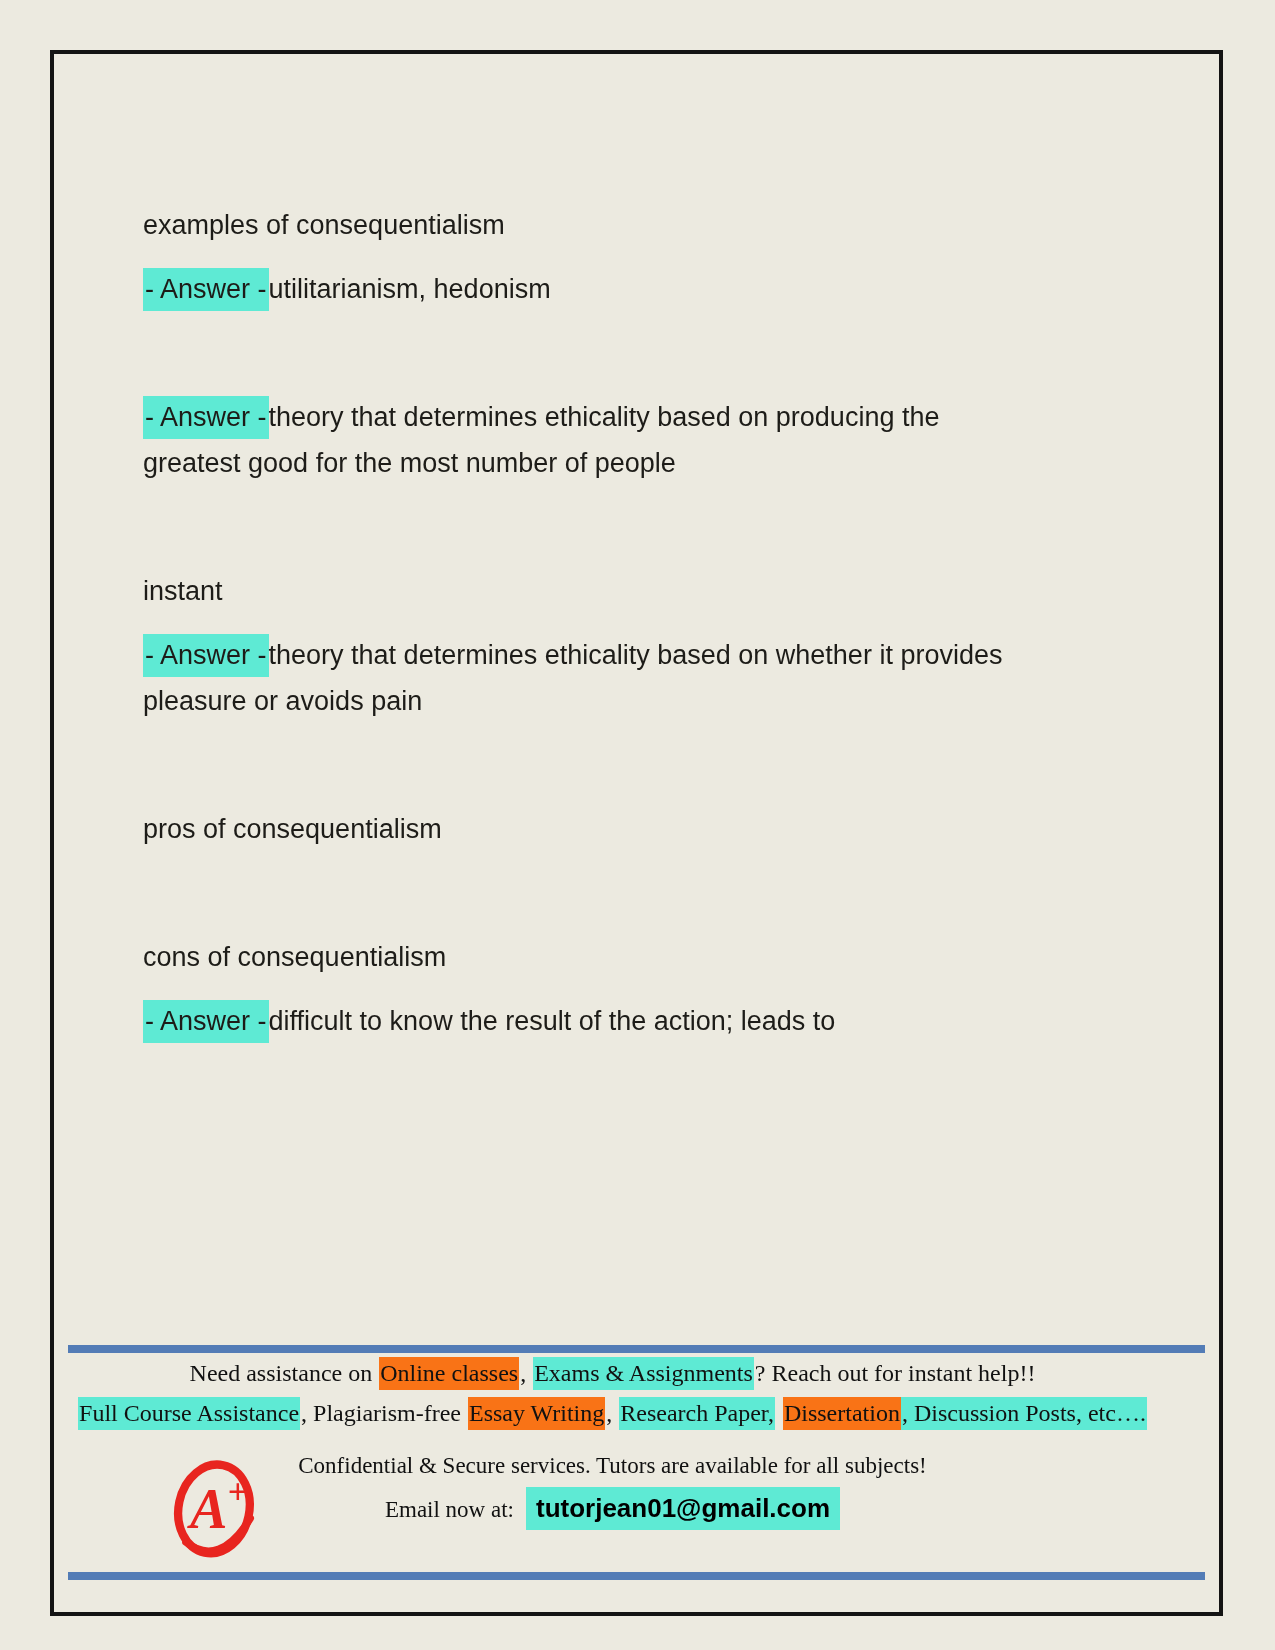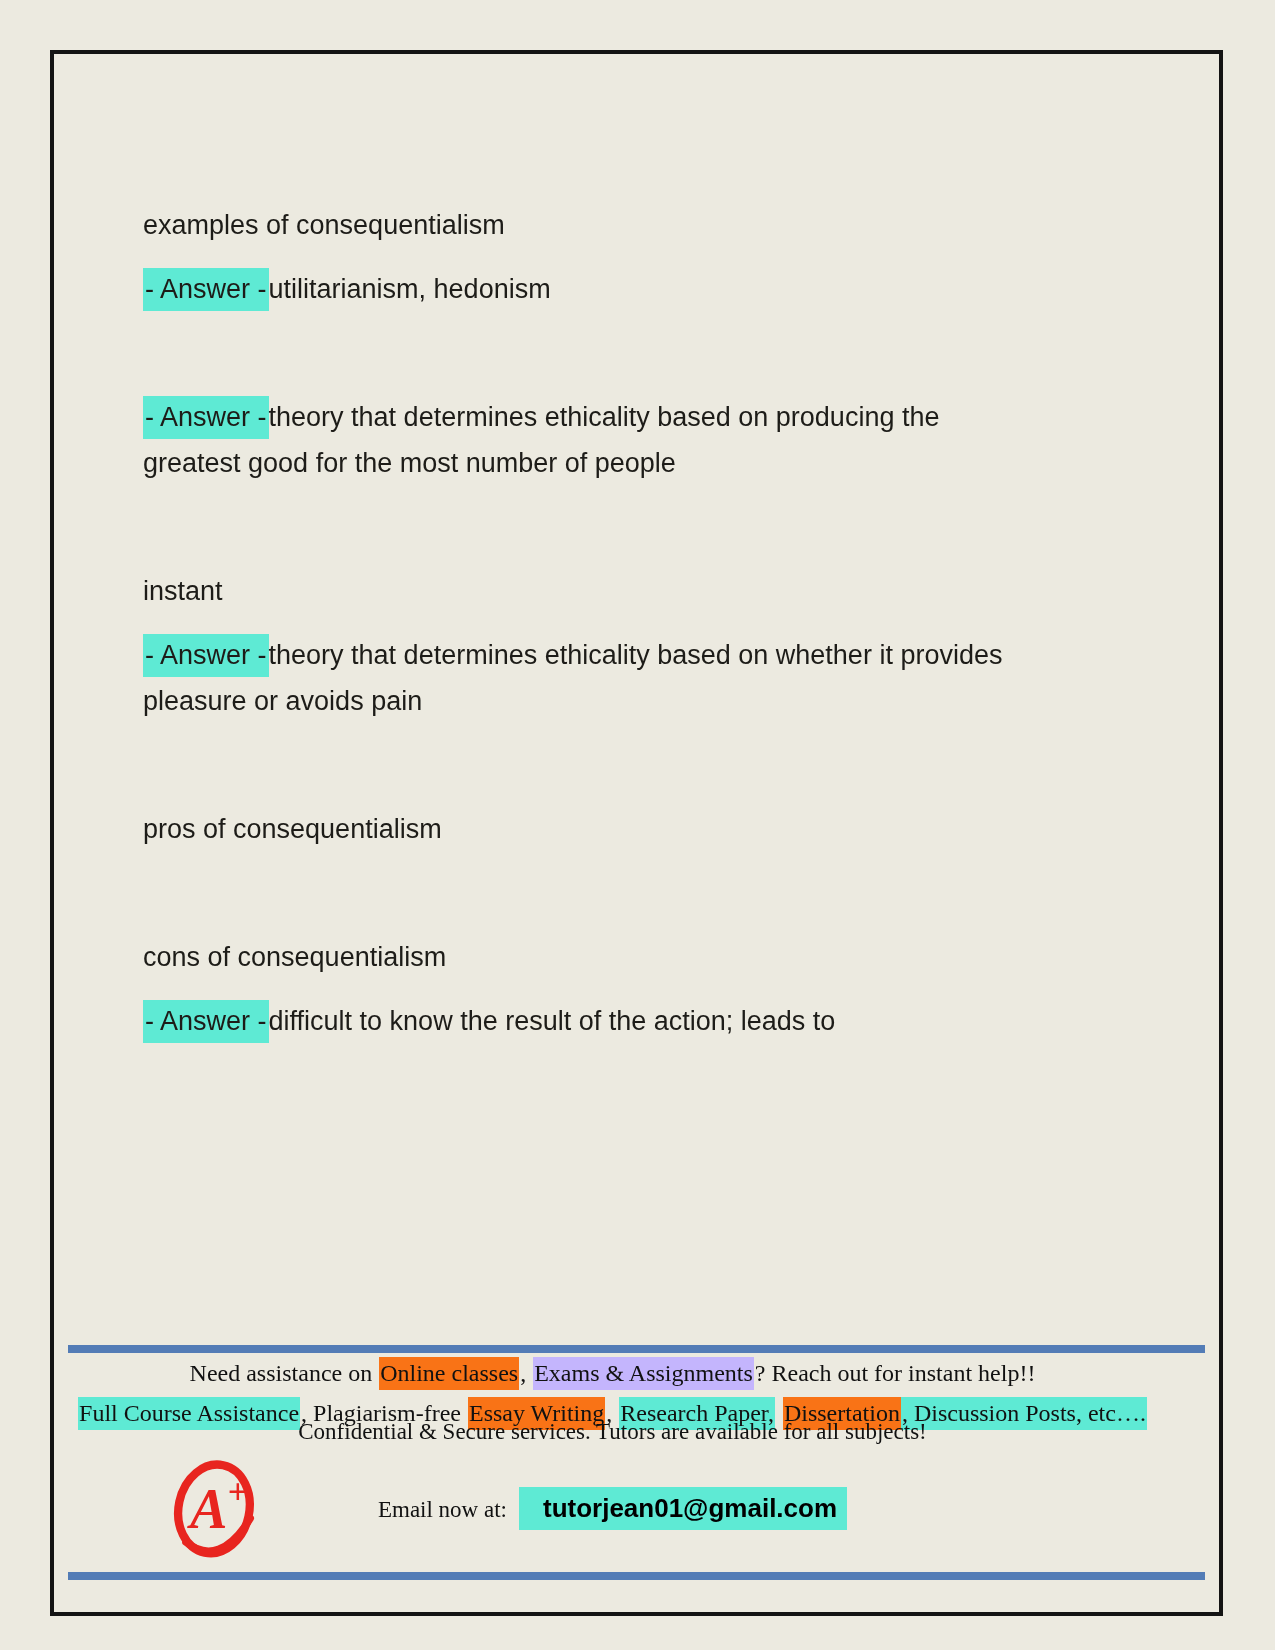--- a/index.html
+++ b/index.html
@@ -28,46 +28,46 @@
     font-size: 27px;
     line-height: 46px;
   }
   .answer {
     margin: 18px 0 0 0;
     font-size: 27px;
     line-height: 46px;
   }
   .hl-yellow { background: #5eead4; }
   .hl-cyan   { background: #f97316; }
-  .hl-green  { background: #c4b5fd; }
+  .hl-green  { background: #5eead4; }
   .answer .hl-yellow { padding: 6px 2px 7px 2px; }
   .divider {
     position: absolute;
     left: 14px; width: 1137px; height: 8px;
     background: #537CB6;
   }
   .divider-top    { top: 1291px; }
   .divider-bottom { top: 1518px; }
   .f-line {
     position: absolute;
     left: 0; right: 48px;
     text-align: center;
     font-family: "Liberation Serif", serif;
     color: #111111;
   }
   .f-line1 { top: 1303px; font-size: 24px; line-height: 32px; }
   .f-line2 { top: 1343px; font-size: 24px; line-height: 32px; }
-  .f-line3 { top: 1362px; font-size: 23px; line-height: 32px; }
+  .f-line3 { top: 1396px; font-size: 23px; line-height: 32px; }
   .f-line4 { top: 1432px; font-size: 23px; line-height: 44px; }
   .f-line1 span, .f-line2 span { padding: 3px 1px 4px 1px; }
   .email {
     font-family: "Liberation Sans", sans-serif;
     font-weight: bold;
     font-size: 26px;
-    padding: 6px 10px 7px 24px;
+    padding: 6px 10px 7px 10px;
     margin-left: 12px;
     color: #000;
   }
   .logo {
     position: absolute;
     left: 109px; top: 1404px;
     width: 104px; height: 104px;
   }
 </style>
 </head>

